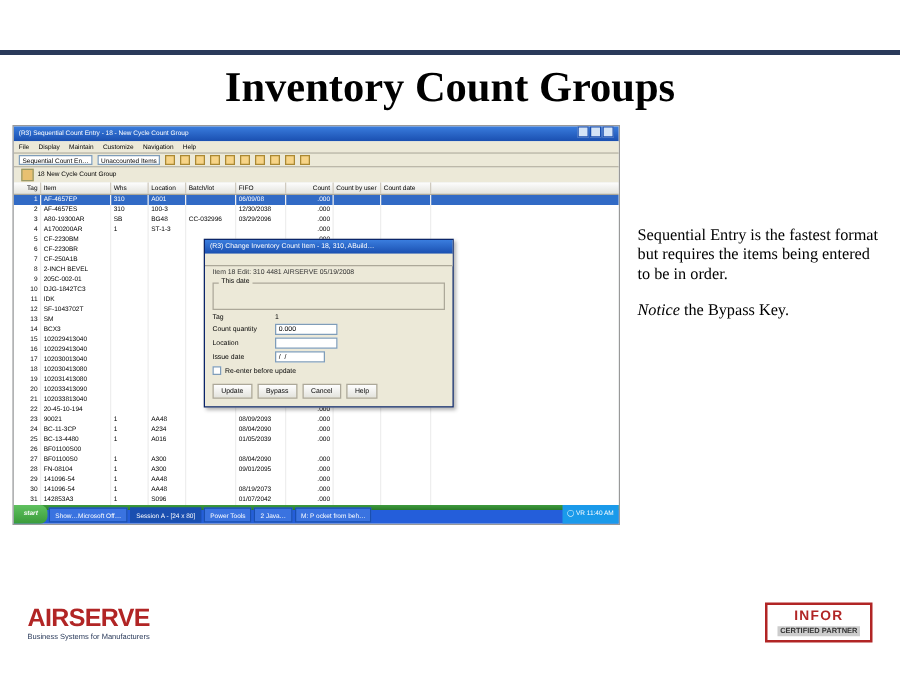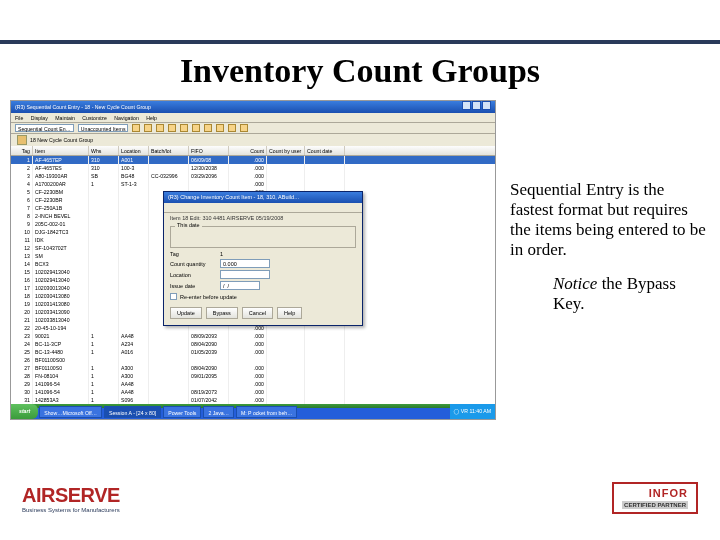--- a/index.html
+++ b/index.html
@@ -2,27 +2,27 @@
 <html><head>
 <meta charset="utf-8">
 <style>
   * { box-sizing: border-box; margin: 0; padding: 0; }
   body { width: 720px; height: 540px; font-family: Arial, sans-serif; background: #fff; overflow: hidden; }
   .slide { width: 720px; height: 540px; position: relative; }
   .topbar { height: 44px; background: #fff; border-bottom: 4px solid #2a3a5a; }
   .title { font-family: "Times New Roman", serif; font-size: 34px; text-align: center; padding: 8px 0 10px; }
   .content { display: flex; gap: 14px; padding: 0 10px; }
   .screenshot { width: 486px; height: 320px; border: 1px solid #999; background: #e8ecf0; position: relative; overflow: hidden; font-size: 5.2px; }
-  .caption { flex: 1; font-family: "Times New Roman", serif; font-size: 17px; line-height: 1.18; padding: 80px 2px 0 0; }
-  .caption .note { margin-top: 14px; margin-left: 43px; }
+  .caption { flex: 1; font-family: "Times New Roman", serif; font-size: 13px; line-height: 1.18; padding: 80px 2px 0 0; }
+  .caption .note { margin-top: 14px; }
   .caption .note em { font-style: italic; }
   .logos { position: absolute; bottom: 18px; left: 0; right: 0; height: 48px; display: flex; justify-content: space-between; align-items: center; padding: 0 22px; }
   .logo-cistech { font-weight: bold; font-size: 20px; color: #b12525; letter-spacing: -0.5px; position: relative; }
   .logo-cistech .tag { display:block; font-size: 6px; color:#2a3a5a; letter-spacing:0; font-weight: normal; }
-  .logo-infor { border: 2px solid #b12525; padding: 3px 8px; text-align: right; font-size: 11px; color:#b12525; font-weight:bold; letter-spacing:1px; }
+  .logo-infor { border: 2px solid #b12525; padding: 3px 8px; text-align: center; font-size: 11px; color:#b12525; font-weight:bold; letter-spacing:1px; }
   .logo-infor .cp { display:block; font-size:6px; color:#333; background:#ccc; margin-top:2px; padding:1px 2px; letter-spacing:0;}
   
   
   .win-title { background: linear-gradient(#3a7dde,#1a4fb0); color:#fff; height:12px; line-height:12px; padding:0 4px; display:flex; justify-content:space-between;}
   .win-title .ctrls span { display:inline-block; width:9px;height:9px;background:#d4e4f7;border:1px solid #1a4fb0;margin-left:1px;}
   .menubar { background:#ece9d8; height:10px; line-height:10px; padding:0 4px; border-bottom:1px solid #aca899;}
   .menubar span { margin-right:6px; }
   .toolbar { background:#ece9d8; height:11px; display:flex; align-items:center; padding:0 4px; gap:4px; border-bottom:1px solid #aca899;}
   .toolbar .dd { background:#fff;border:1px solid #7f9db9;padding:0 2px;height:8px;line-height:8px;}
   .toolbar .ic { width:8px;height:8px; background:#f7d488; border:1px solid #aa8833;}

